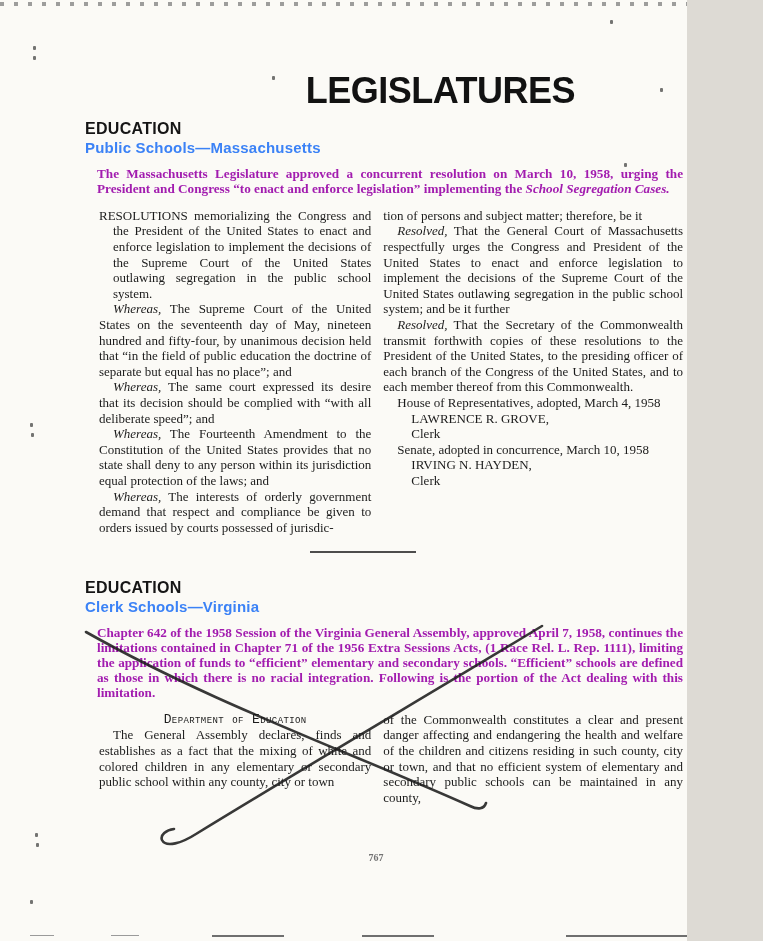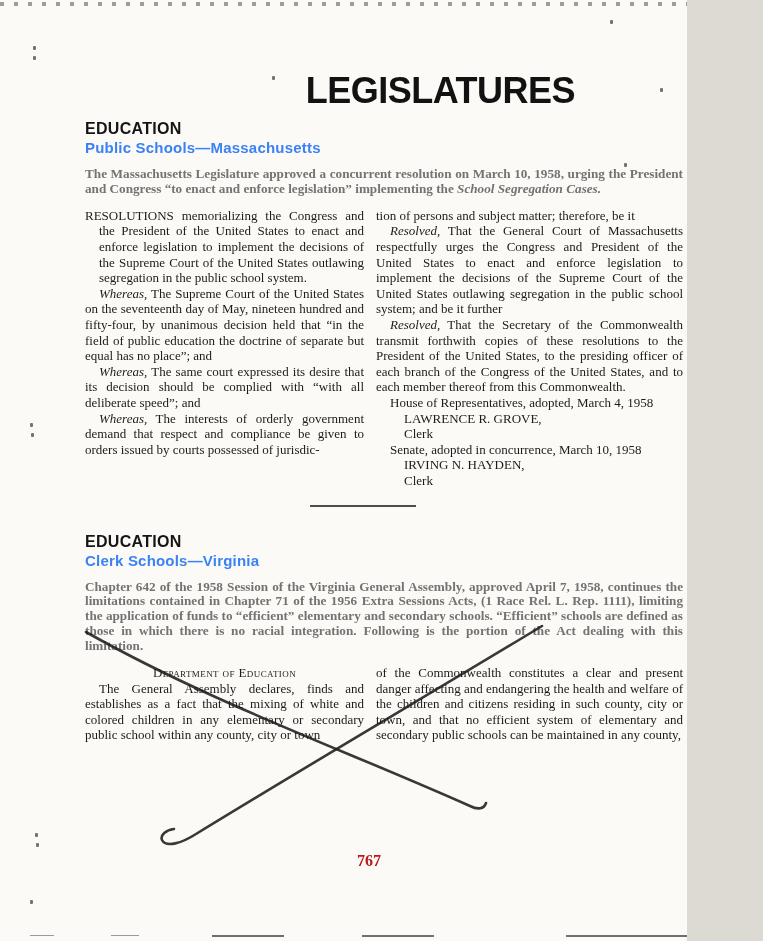--- a/index.html
+++ b/index.html
@@ -32,48 +32,48 @@
     font-size:16px;font-weight:bold;color:#151515;
     margin:0;letter-spacing:.3px;
   }
   h3.sec-sub{
     font-family:"Liberation Sans",sans-serif;
     font-size:15px;font-weight:bold;color:#3b82f6;
     margin:1px 0 11px 0;letter-spacing:.2px;
   }
   .headnote{
     font-weight:bold;font-size:13.2px;line-height:14.9px;
-    text-align:justify;margin:0 0 11px 0;color:#737373;
+    text-align:justify;margin:0 0 11px 12px;color:#a21caf;
   }
-  .cols{display:flex;gap:12px;}
+  .cols{display:flex;gap:12px;margin-left:14px;}
   .col-left{width:279px;}
   .col-right{width:307px;}
   .para{
     margin:0;font-size:13px;line-height:15.6px;
     text-align:justify;text-indent:14px;
   }
   .para.hang{text-indent:-14px;padding-left:14px;}
   .para.cont{text-indent:0;}
   .para.attest{text-align:left;text-indent:-16px;padding-left:30px;}
   .para.sc{
     text-align:center;text-indent:0;
-    font-variant:small-caps;letter-spacing:.4px;
+    font-variant:small-caps;letter-spacing:.4px;font-family:Liberation Mono, monospace;
   }
   .para.sig{
     display:flex;justify-content:space-between;
     text-indent:0;padding:0 18px 0 28px;text-align:left;flex-direction:column;
   }
   .divider{
     height:2px;background:#2e2e2e;width:106px;
     margin:16px 0 26px 225px;opacity:.85;
   }
   .sec-virginia{position:relative;}
   .page-number{
-    position:absolute;top:852px;left:337px;width:64px;
-    text-align:center;font-weight:bold;font-size:16px;color:#b91c1c;
+    position:absolute;top:852px;left:344px;width:64px;
+    text-align:center;font-weight:bold;font-size:10px;color:#737373;
   }
   
   .crossout{
     position:absolute;left:0;top:0;width:763px;height:941px;
     pointer-events:none;
   }
   
   .mark{
     position:absolute;width:3px;height:4px;border-radius:1px;
     background:#3a3a3a;opacity:.7;
@@ -96,20 +96,21 @@
 
     <section>
       <h2 class="sec-head">EDUCATION</h2>
       <h3 class="sec-sub">Public Schools—Massachusetts</h3>
       <p class="headnote"><span>The Massachusetts Legislature approved a concurrent resolution on March 10, 1958, urging the President and Congress “to enact and enforce legislation” implementing the </span><i>School Segregation Cases.</i></p>
       <div class="cols">
         <div class="col-left">
             <p class="para hang"><span>RESOLUTIONS memorializing the Congress and the President of the United States to enact and enforce legislation to implement the decisions of the Supreme Court of the United States outlawing segregation in the public school system.</span></p>
             <p class="para body"><i>Whereas,</i><span> The Supreme Court of the United States on the seventeenth day of May, nineteen hundred and fifty-four, by unanimous decision held that “in the field of public education the doctrine of separate but equal has no place”; and</span></p>
             <p class="para body"><i>Whereas,</i><span> The same court expressed its desire that its decision should be complied with “with all deliberate speed”; and</span></p>
+            <p class="para body"><i>Whereas,</i><span> The Fourteenth Amendment to the Constitution of the United States provides that no state shall deny to any person within its jurisdiction equal protection of the laws; and</span></p>
             <p class="para body"><i>Whereas,</i><span> The interests of orderly government demand that respect and compliance be given to orders issued by courts possessed of jurisdic-</span></p>
           </div>
         <div class="col-right">
             <p class="para cont"><span>tion of persons and subject matter; therefore, be it</span></p>
             <p class="para body"><i>Resolved,</i><span> That the General Court of Massachusetts respectfully urges the Congress and President of the United States to enact and enforce legislation to implement the decisions of the Supreme Court of the United States outlawing segregation in the public school system; and be it further</span></p>
             <p class="para body"><i>Resolved,</i><span> That the Secretary of the Commonwealth transmit forthwith copies of these resolutions to the President of the United States, to the presiding officer of each branch of the Congress of the United States, and to each member thereof from this Commonwealth.</span></p>
             <p class="para attest"><span>House of Representatives, adopted, March 4, 1958</span></p>
             <div class="para sig">
               <span>LAWRENCE R. GROVE,</span>
               <span>Clerk</span>

